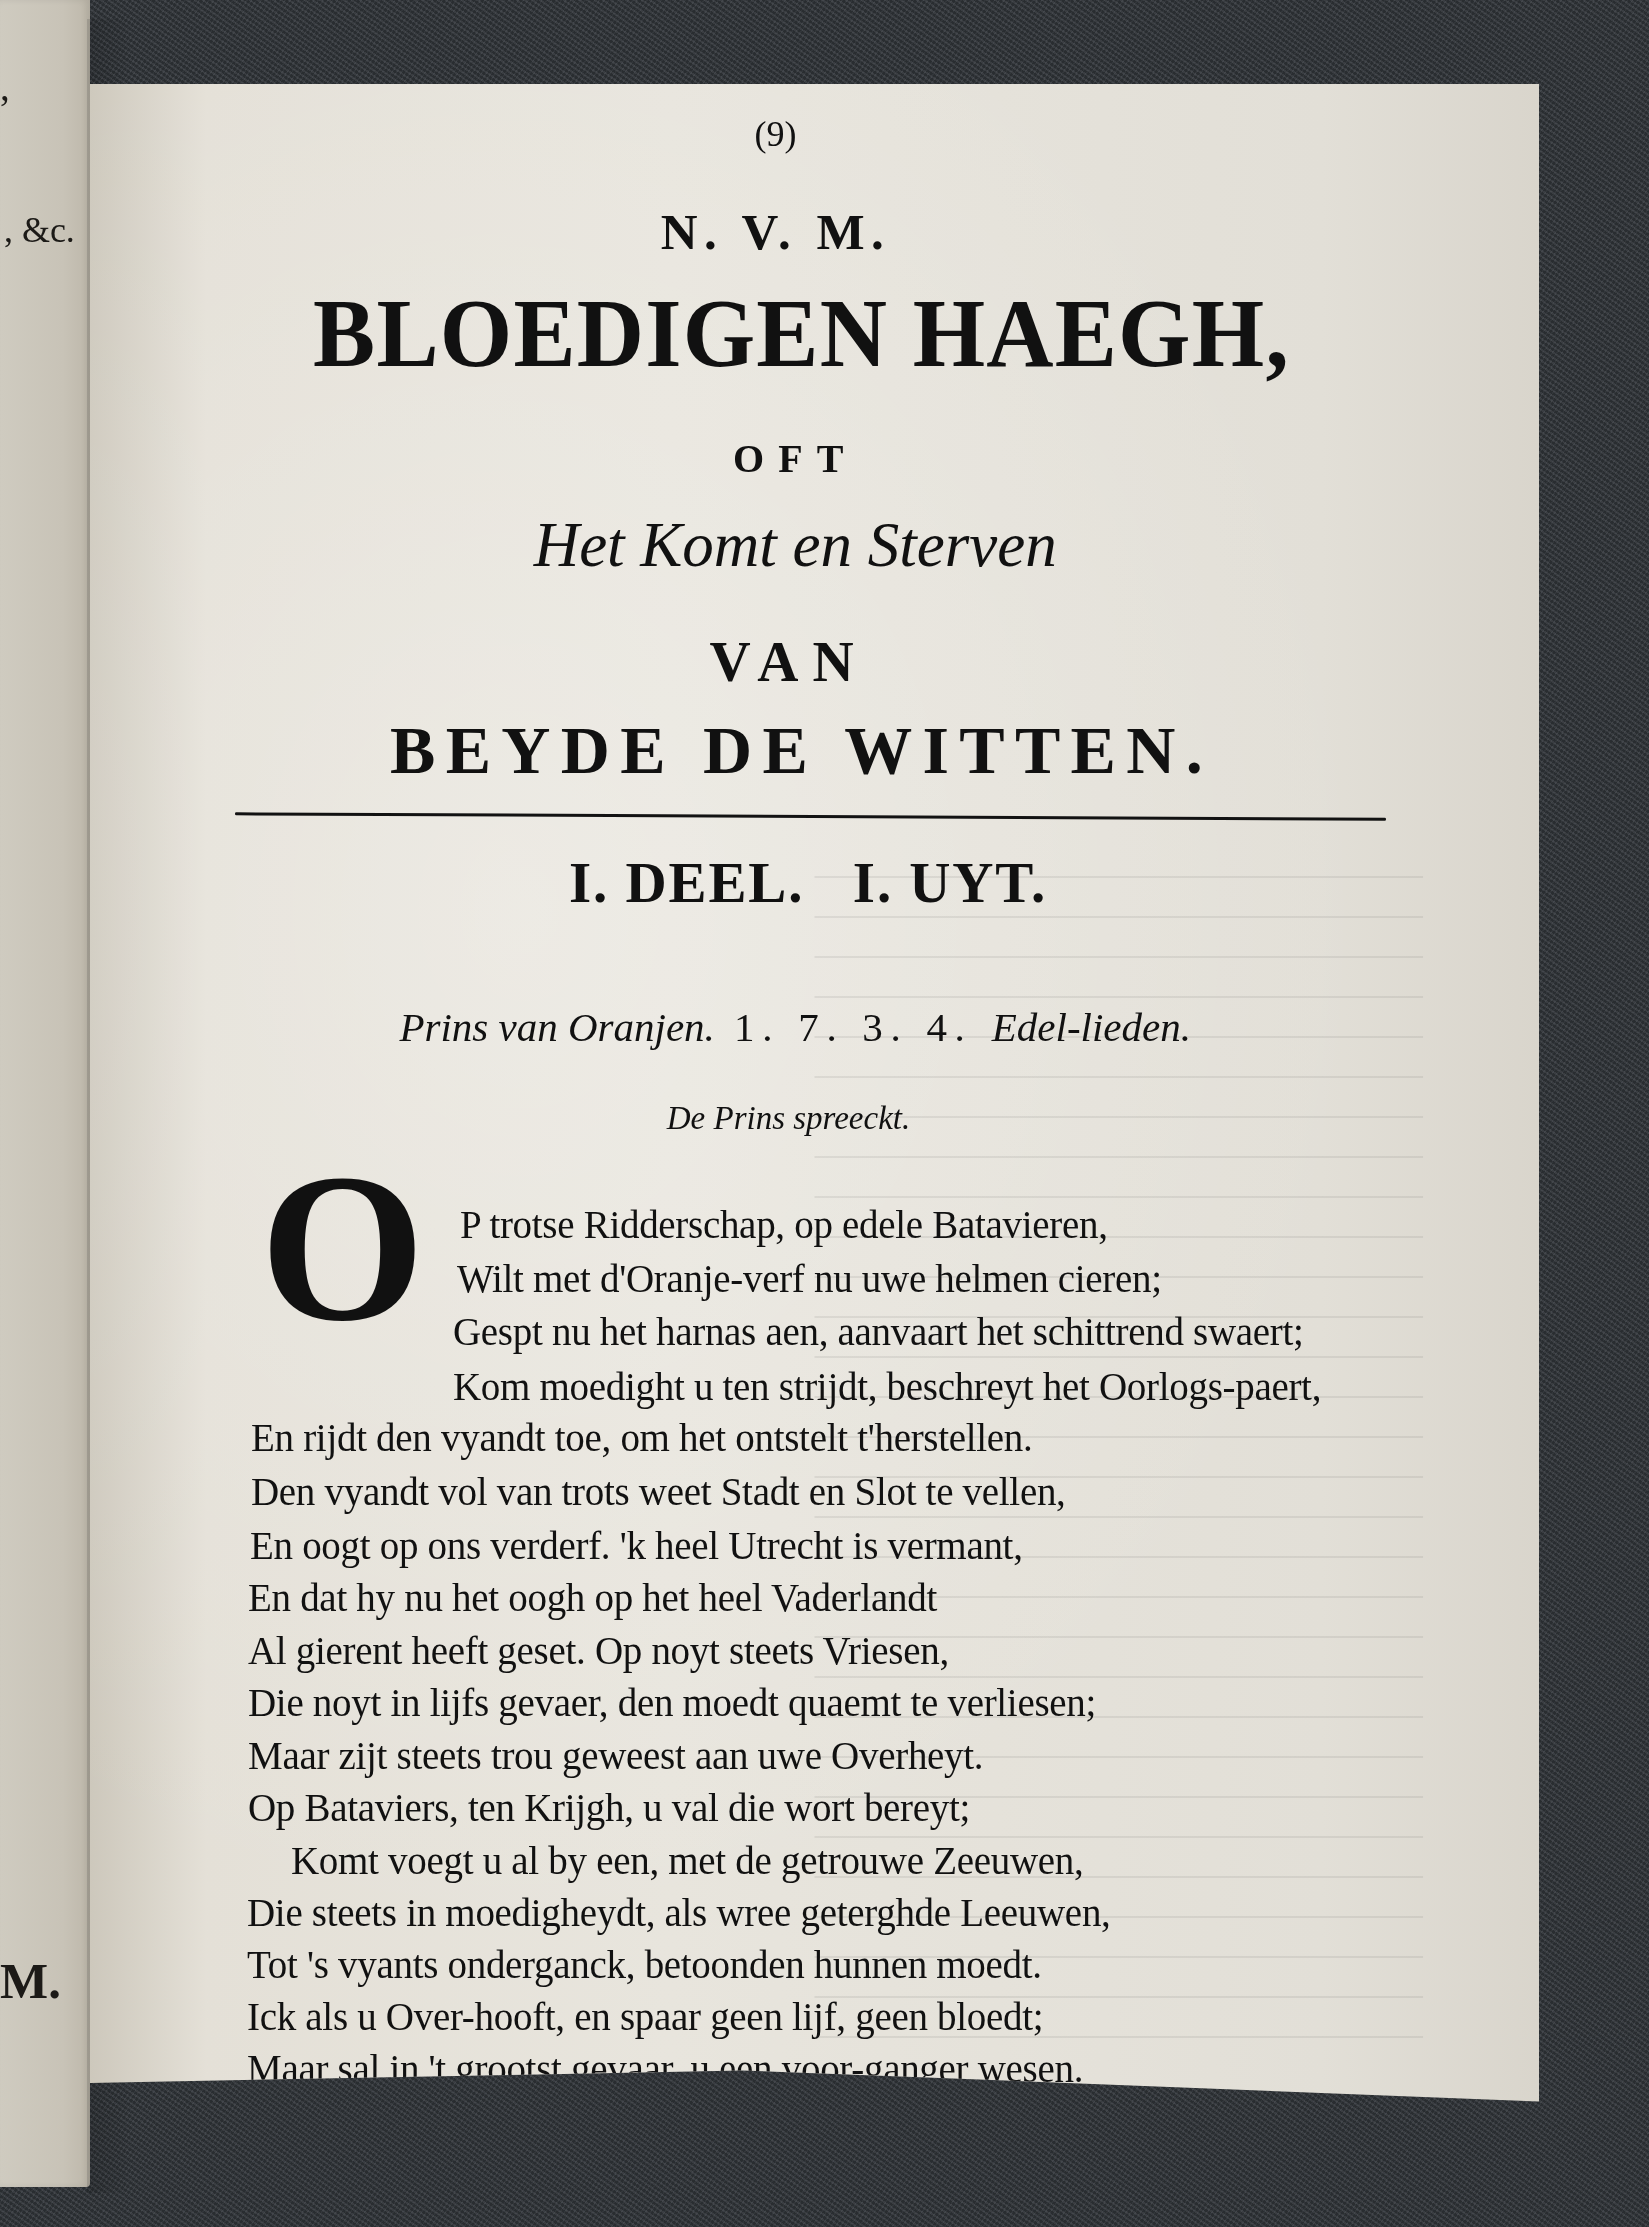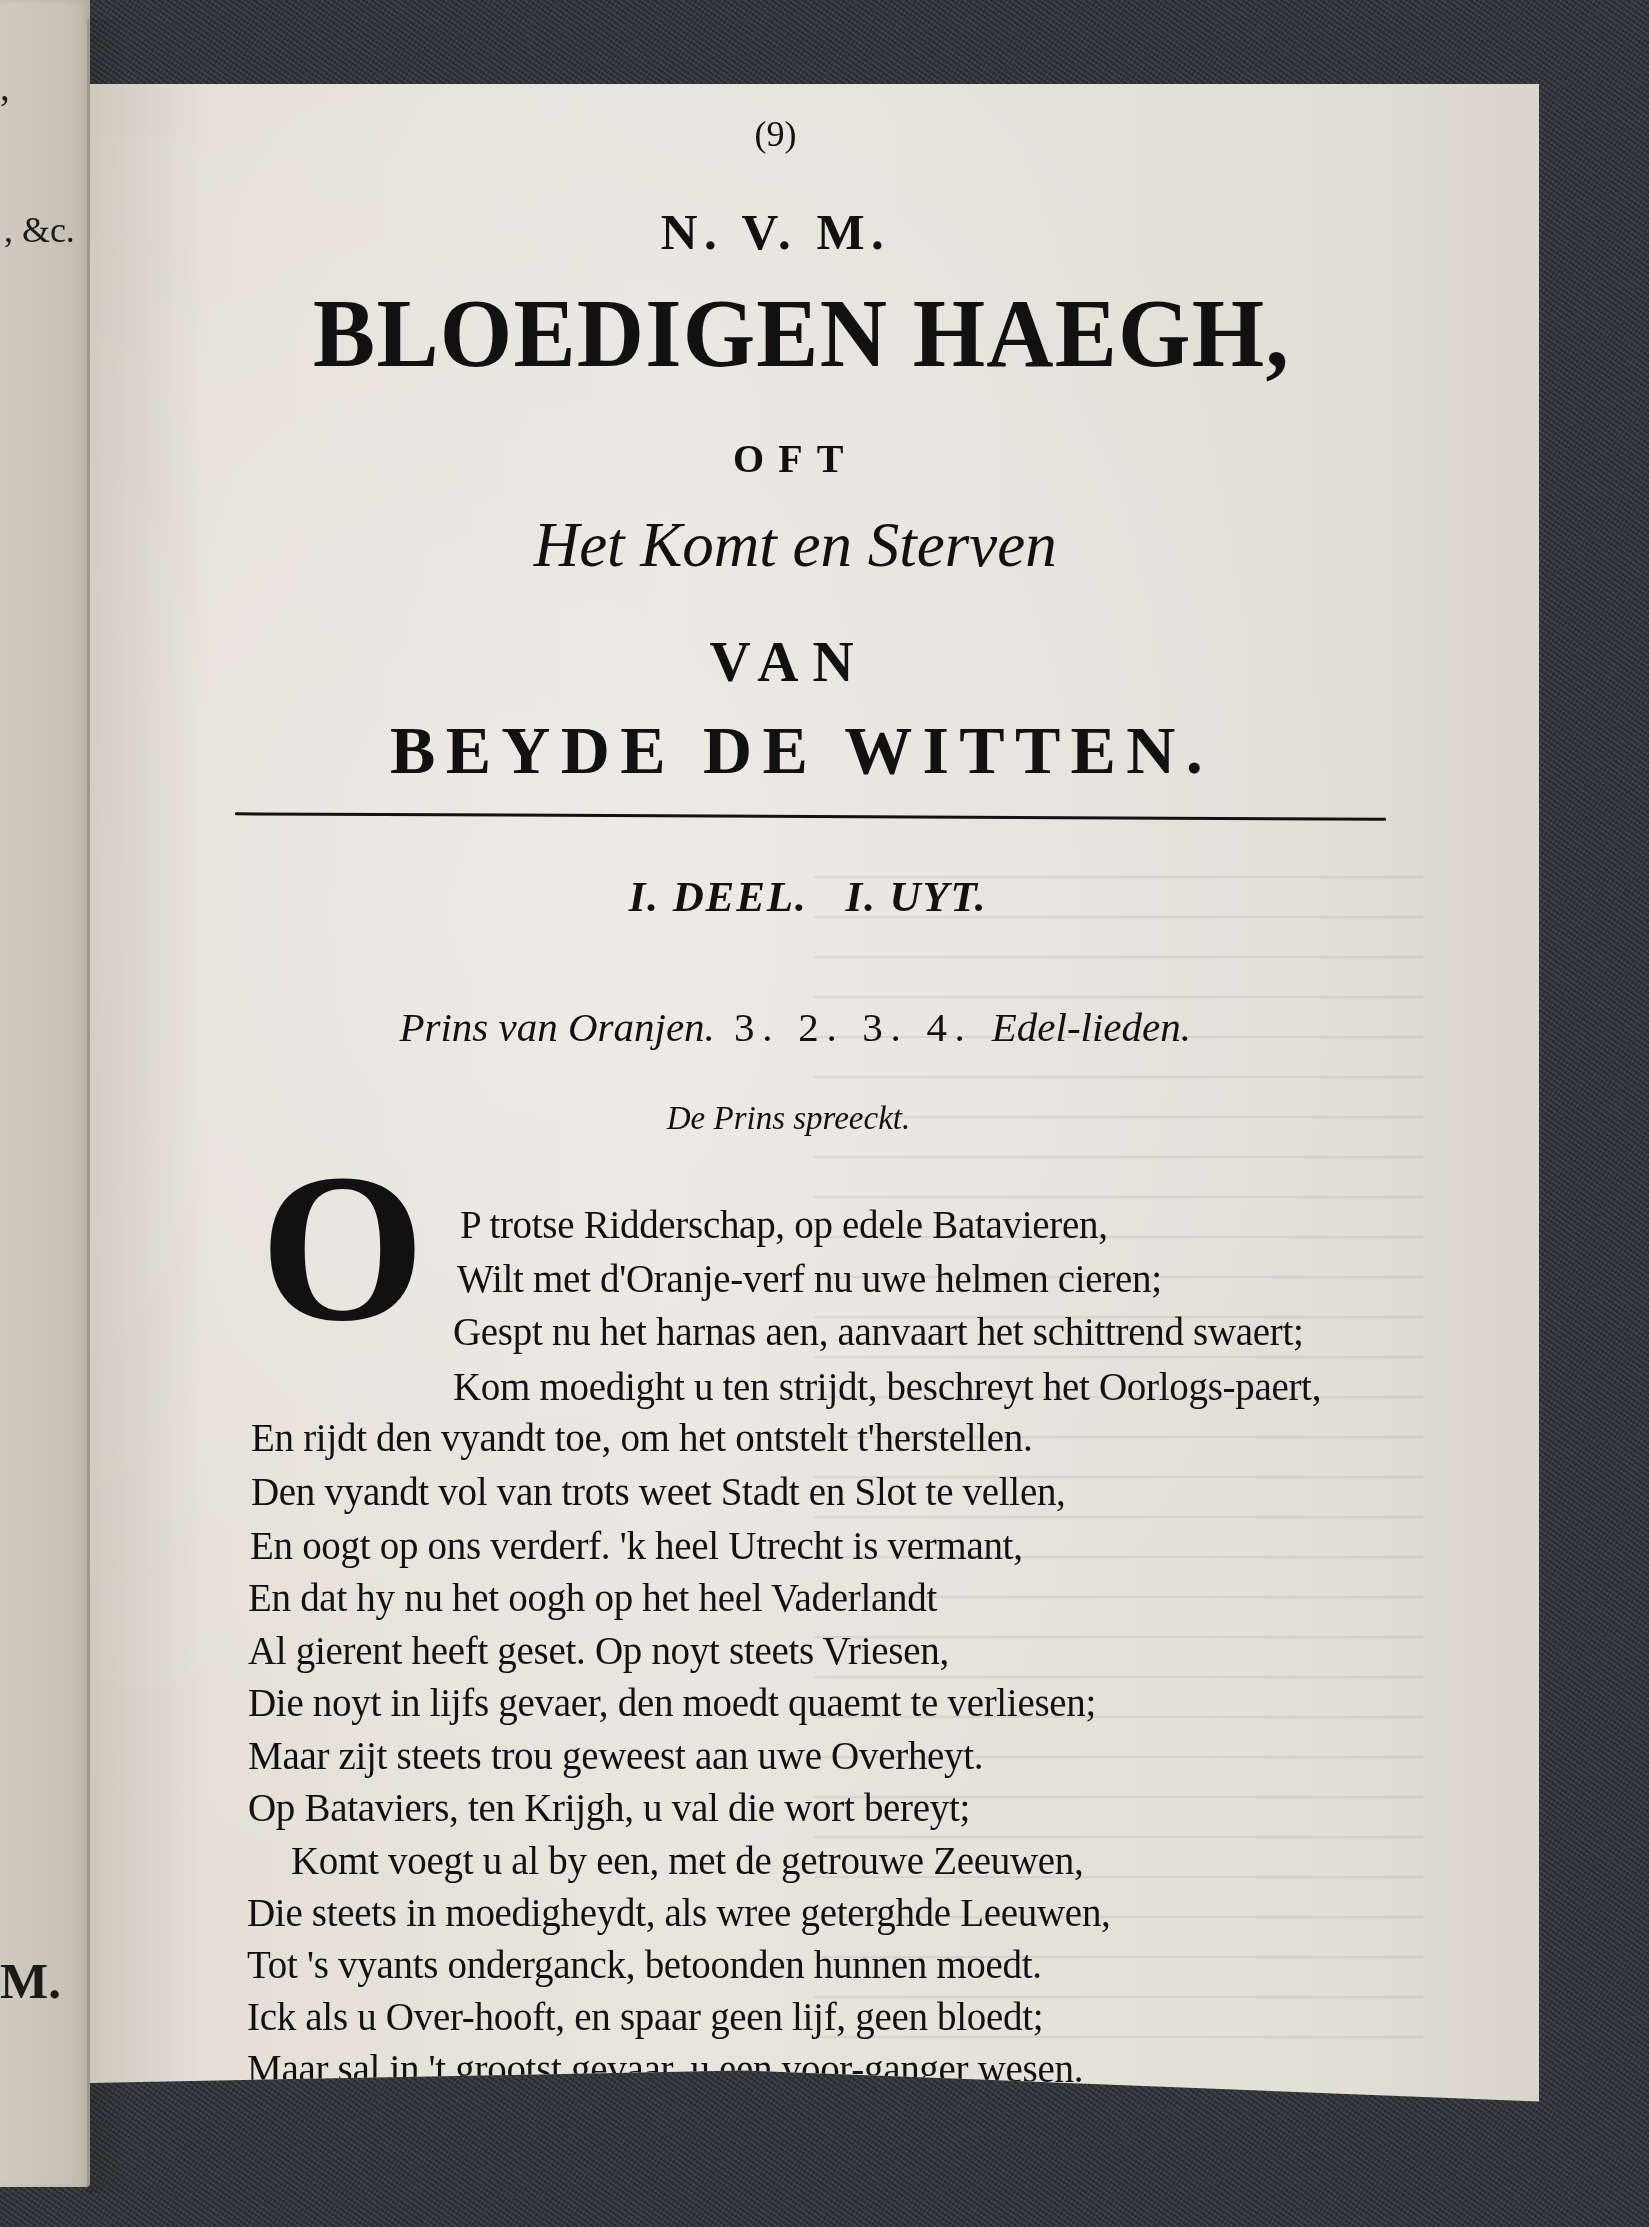--- a/index.html
+++ b/index.html
@@ -143,26 +143,25 @@
       position: absolute;
       top: 731px;
       left: 145px;
       width: 1151px;
       height: 3.2px;
       background: #121212;
       transform: rotate(0.27deg);
       border-radius: 1.3px;
     }
     .section-heading {
-      top: 788px;
+      top: 766px;
       left: -6.4px;
-      font-size: 43px;
+      font-size: 57px;
       font-weight: bold;
       letter-spacing: 1.9px;
-      font-style: italic;
     }
     .cast {
       top: 919px;
       left: -19.3px;
       font-size: 41px;
     }
     .cast .cast-it {
       font-style: italic;
     }
     .cast .cast-num {
@@ -236,21 +235,21 @@
     <div class="center-line subtitle">Het Komt en Sterven</div>
     <div class="center-line van">VAN</div>
     <div class="center-line subject">BEYDE DE WITTEN.</div>
 
     <div class="rule"></div>
 
     <div class="center-line section-heading" style="white-space:pre;">I. DEEL.   I. UYT.</div>
 
     <div class="center-line cast">
       <span class="cast-it">Prins van Oranjen.</span>
-      <span class="cast-num">3. 2. 3. 4.</span>
+      <span class="cast-num">1. 7. 3. 4.</span>
       <span class="cast-it">Edel-lieden.</span>
     </div>
 
     <div class="center-line speaker">De Prins spreeckt.</div>
 
     <div class="drop-cap">O</div>
 
     <ul class="verse">
       <li style="left:370px; top:1118px;">P trotse Ridderschap, op edele Batavieren,</li>
       <li style="left:367px; top:1172px;">Wilt met d'Oranje-verf nu uwe helmen cieren;</li>

